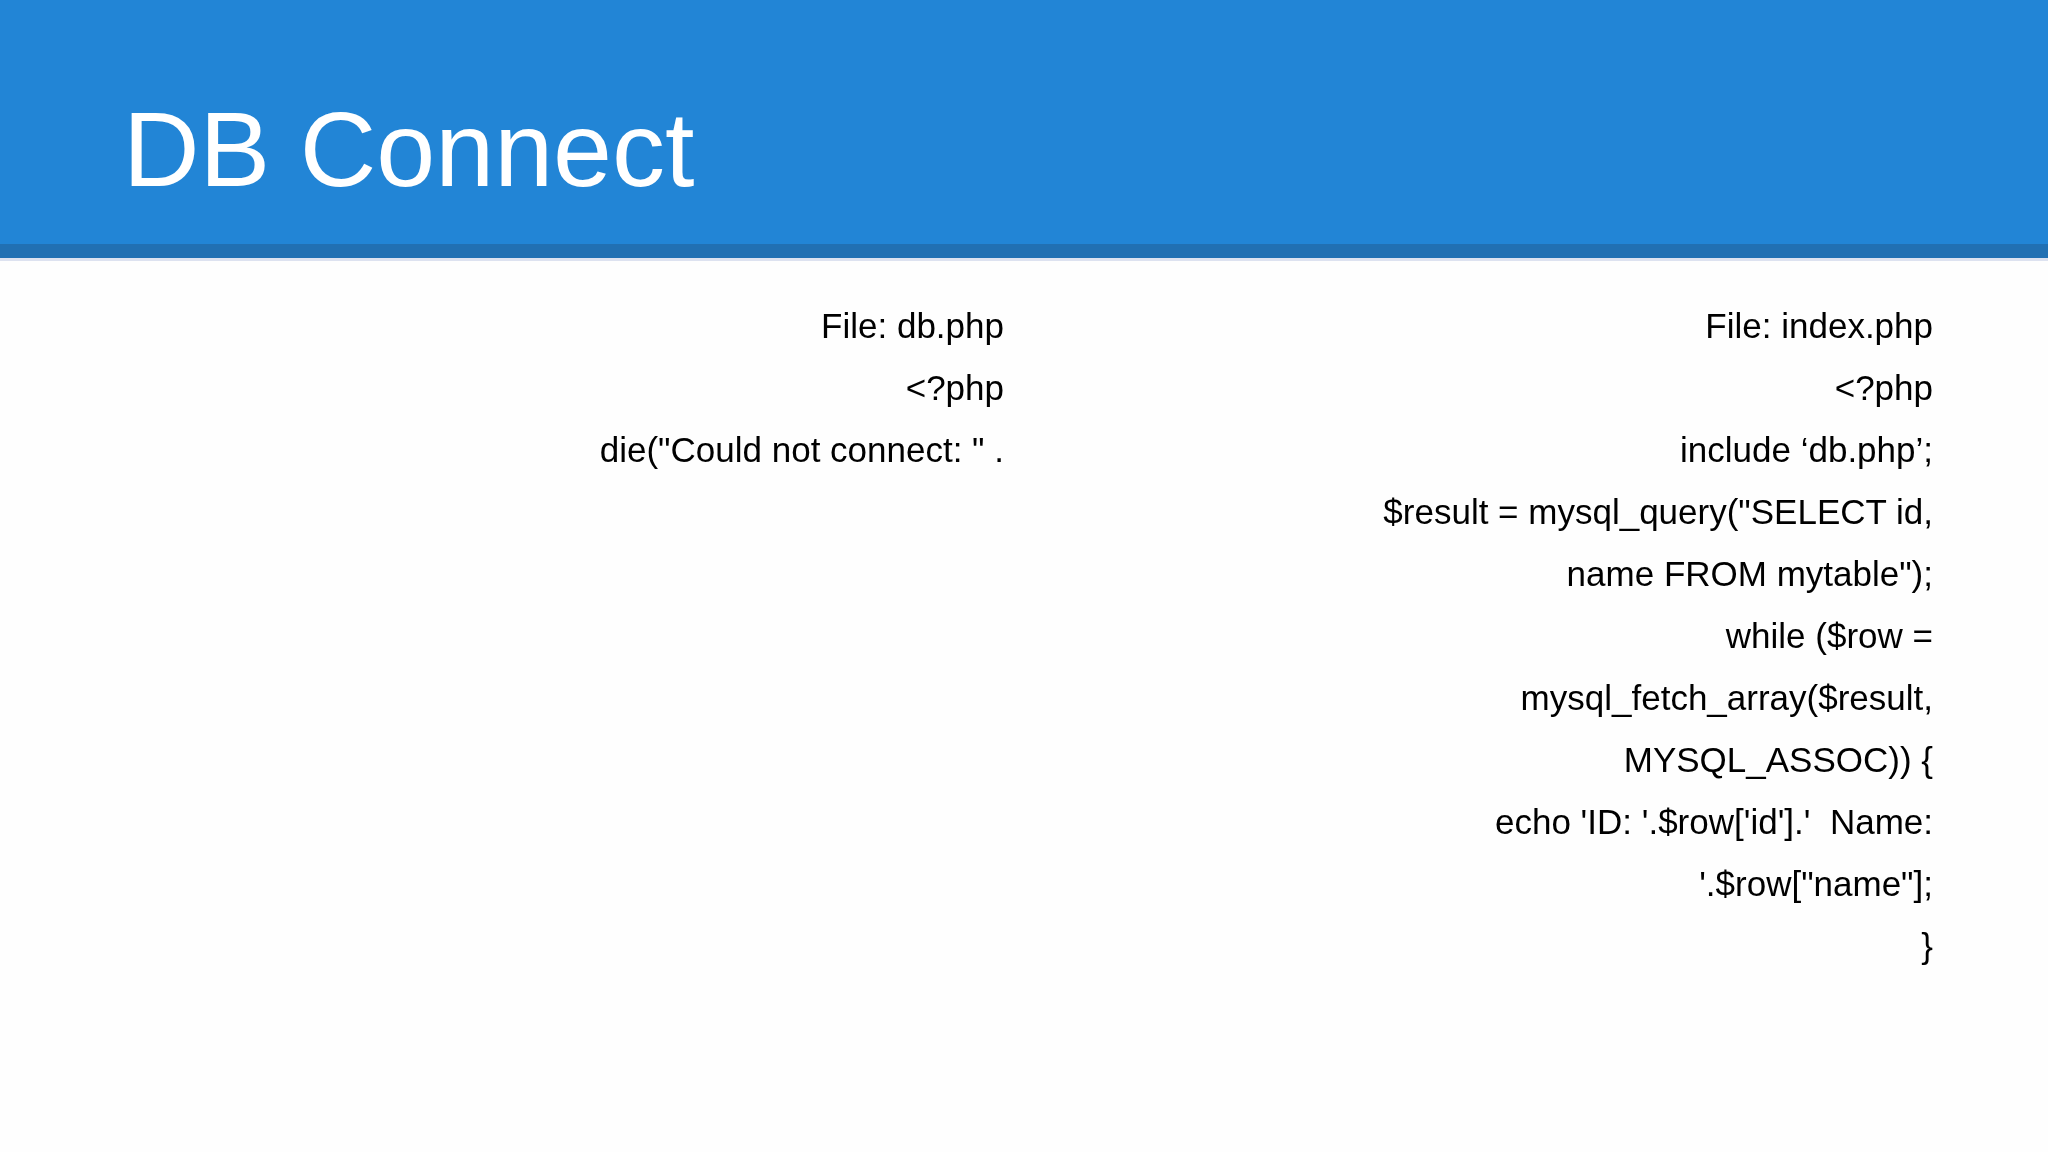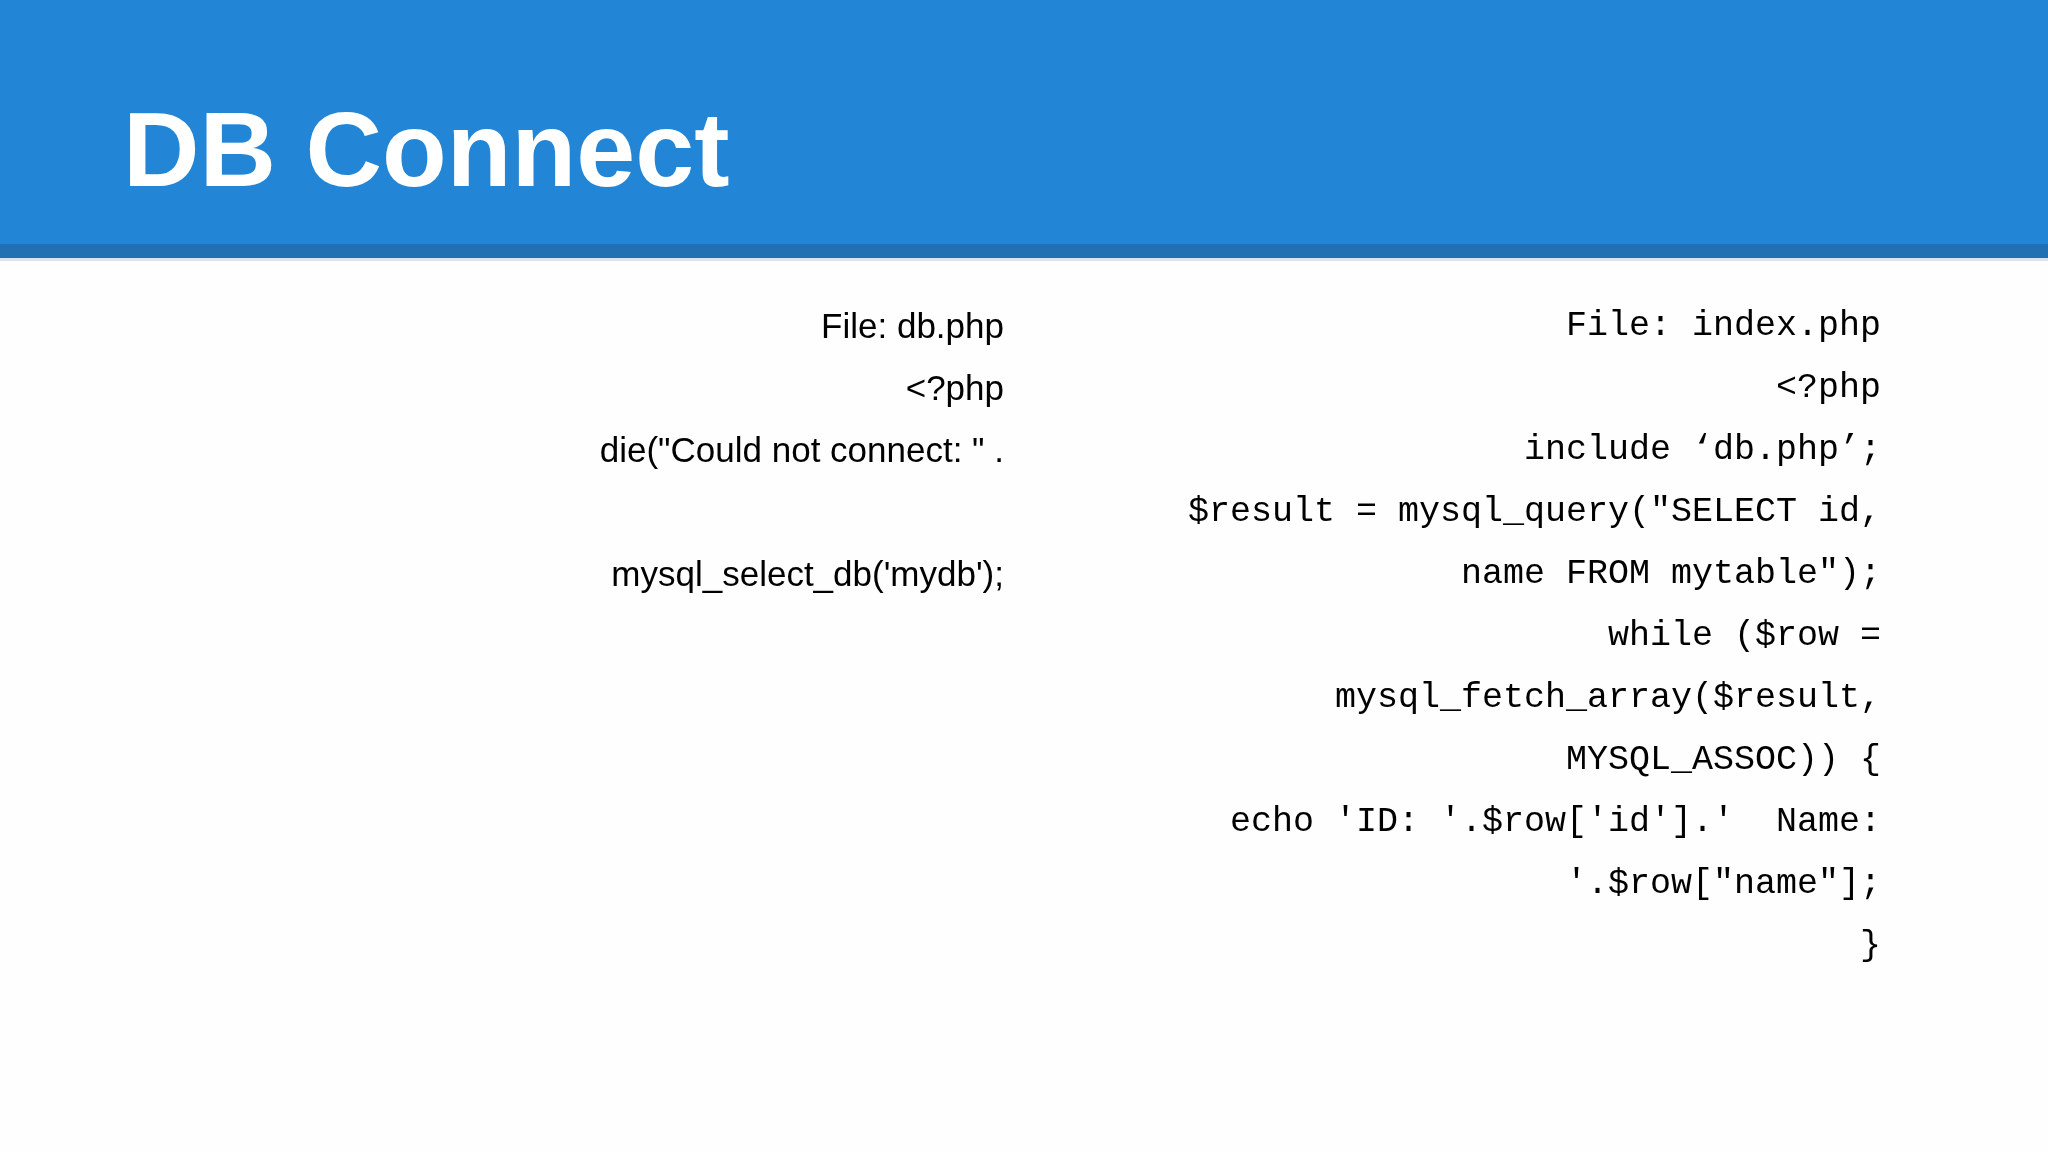--- a/index.html
+++ b/index.html
@@ -31,45 +31,45 @@
     height: 14px;
     background: var(--header-strip, #2170b3);
     border-bottom: 3px solid #dde2f0;
   }
   .page-title {
     position: absolute;
     left: 123px;
     top: 96px;
     font-size: 106px;
     line-height: 106px;
-    font-weight: bold;
+    font-weight: normal;
     color: var(--title-color, #ffffff);
     letter-spacing: 0px;
     white-space: pre;
   }
   .code-block {
     position: absolute;
     top: 295px;
     font-size: 35px;
     line-height: 62px;
     color: var(--text-color, #000000);
     white-space: pre;
     text-align: right;
   }
   .code-block.left  { left: 124px;  width: 880px; }
-  .code-block.right { left: 1021px; width: 860px; font-family: Liberation Mono, monospace; }
+  .code-block.right { left: 1073px; width: 860px; }
   .code-line {
     white-space: pre;
     min-height: 62px;
   }
 </style>
 </head>
 <body>
 
 <div class="slide">
   <div class="header"></div>
   <div class="header-strip"></div>
   <div class="page-title">DB Connect</div>
 
-  <div class="code-block left"><div class="code-line">File: db.php</div><div class="code-line">&lt;?php</div><div class="code-line">die("Could not connect: " .</div><div class="code-line">&nbsp;</div><div class="code-line">mysql_select_db('mydb');</div></div>
+  <div class="code-block left"><div class="code-line">File: db.php</div><div class="code-line">&lt;?php</div><div class="code-line">die("Could not connect: " .</div><div class="code-line">&nbsp;</div></div>
 
   <div class="code-block right"><div class="code-line">File: index.php</div><div class="code-line">&lt;?php</div><div class="code-line">include ‘db.php’;</div><div class="code-line">$result = mysql_query("SELECT id,</div><div class="code-line">name FROM mytable");</div><div class="code-line">while ($row =</div><div class="code-line">mysql_fetch_array($result,</div><div class="code-line">MYSQL_ASSOC)) {</div><div class="code-line">    echo 'ID: '.$row['id'].'  Name:</div><div class="code-line">'.$row["name"];</div><div class="code-line">}</div></div>
 </div>
 
 </body></html>

